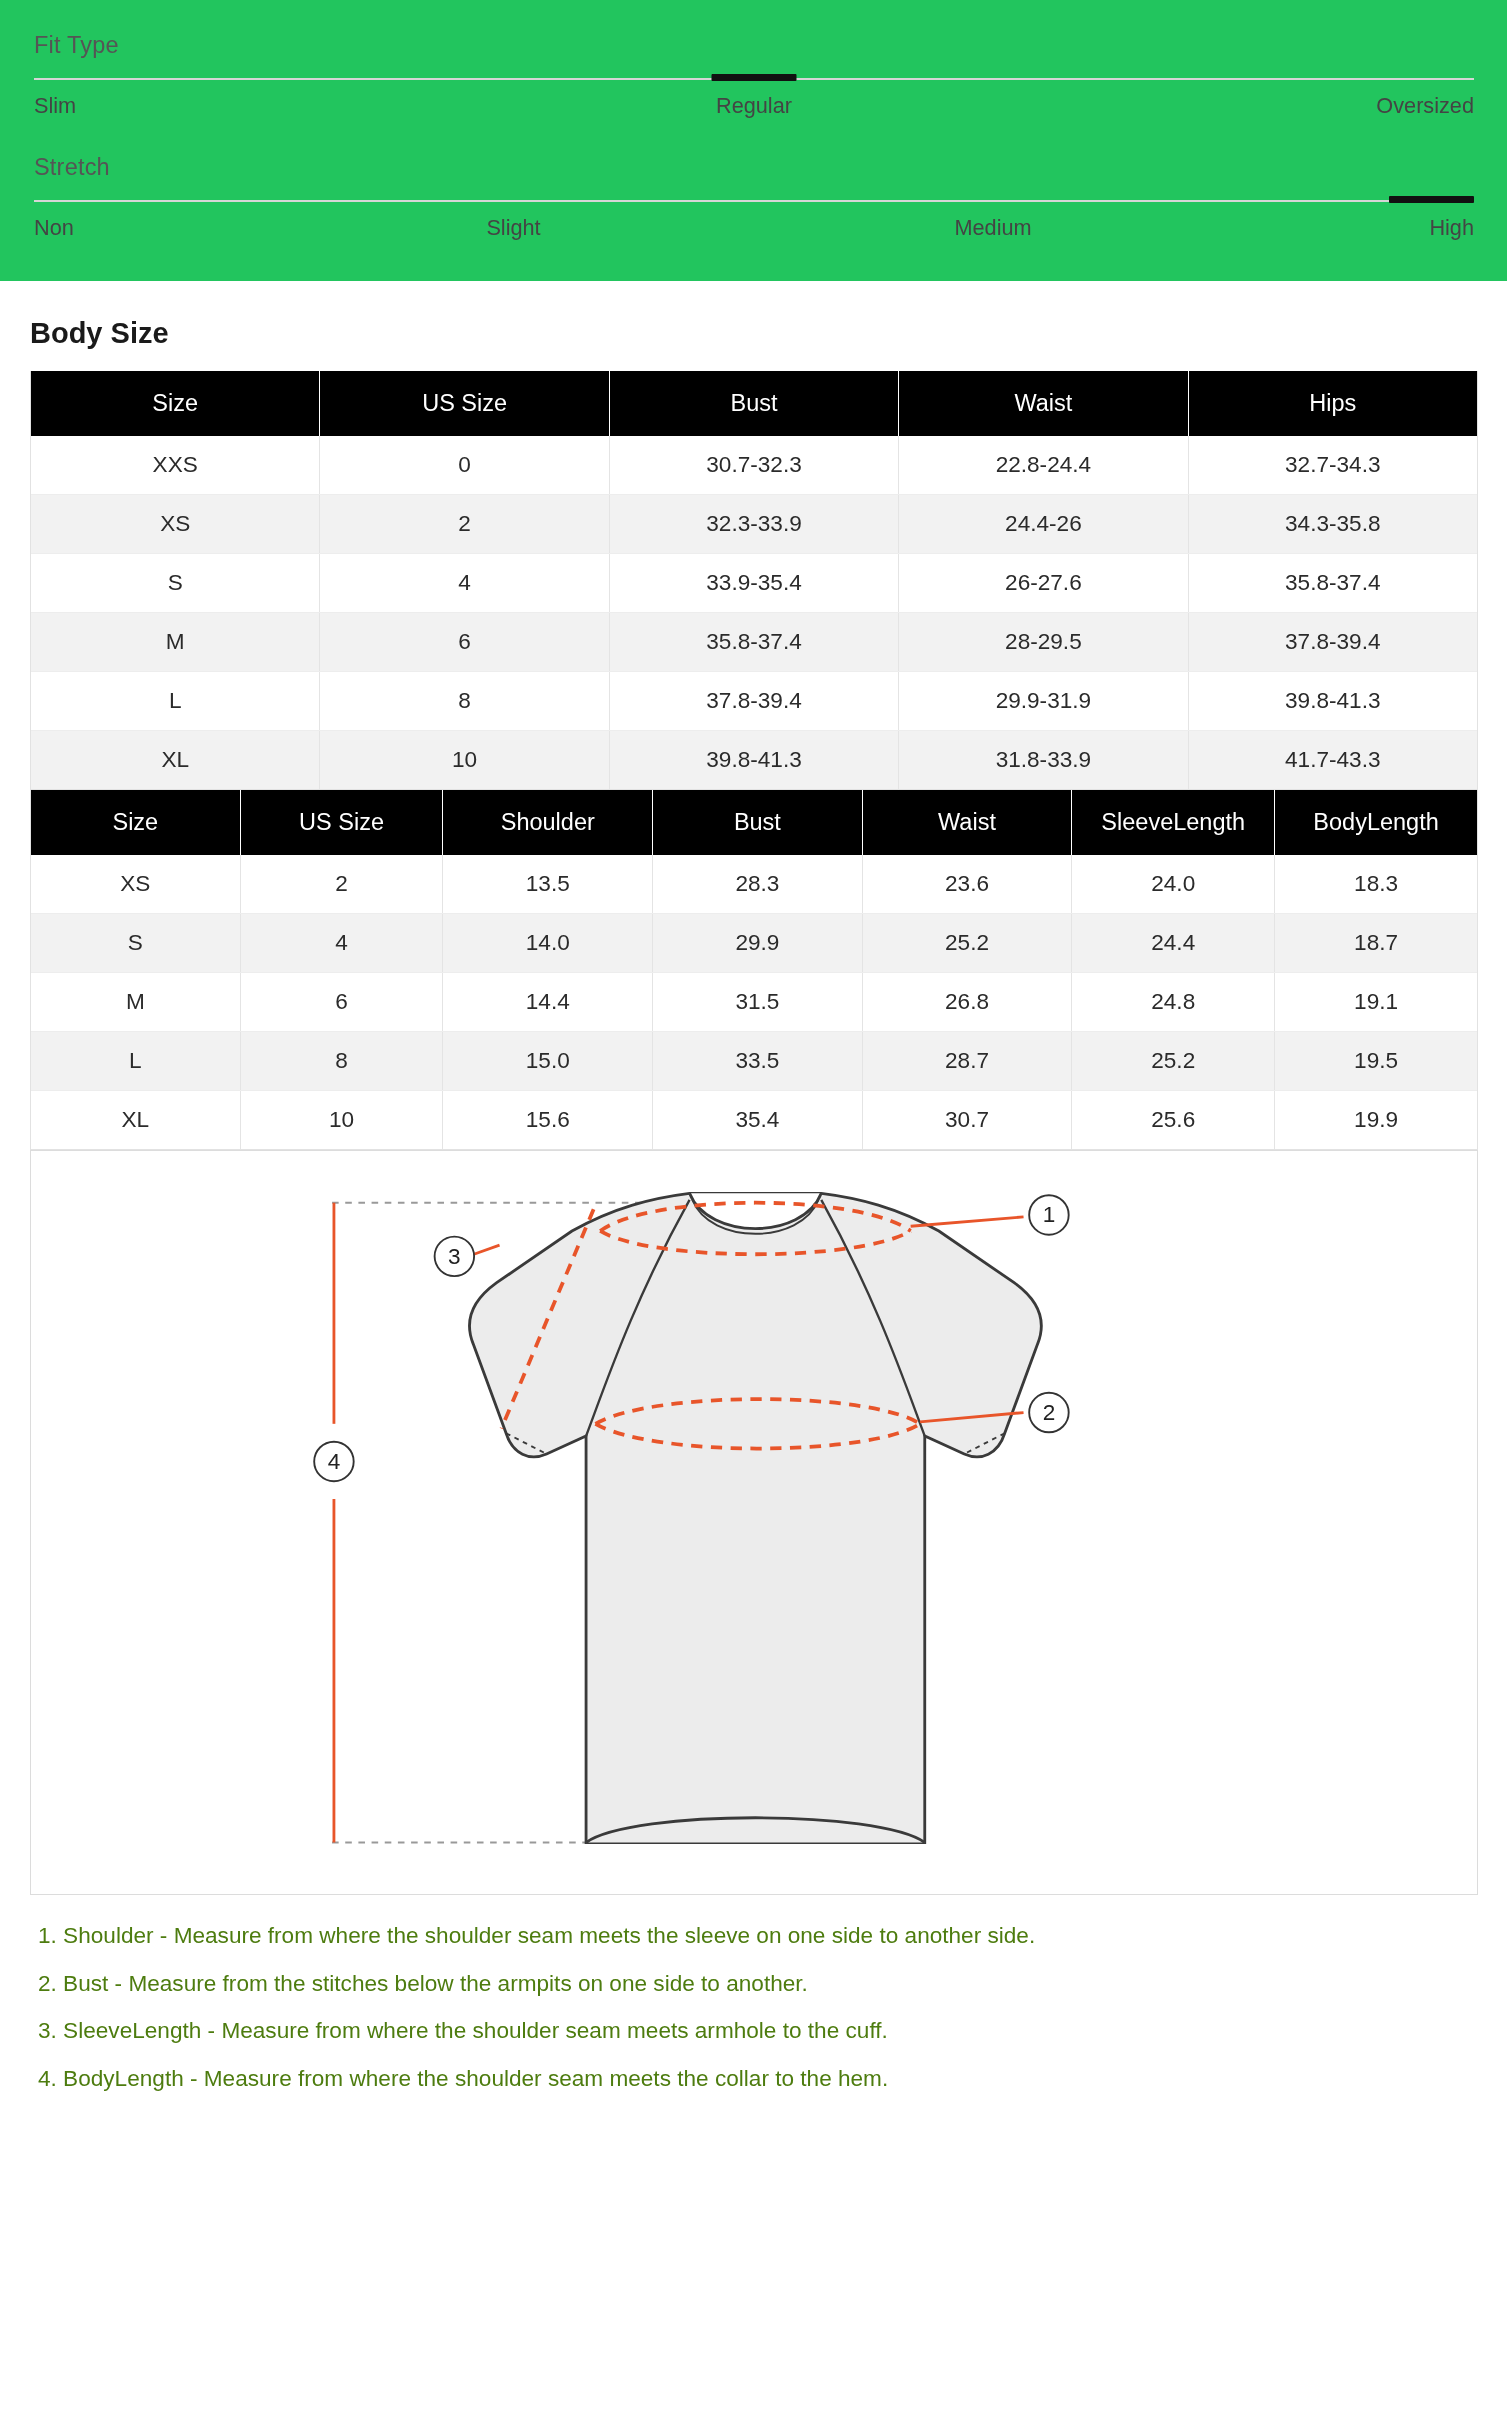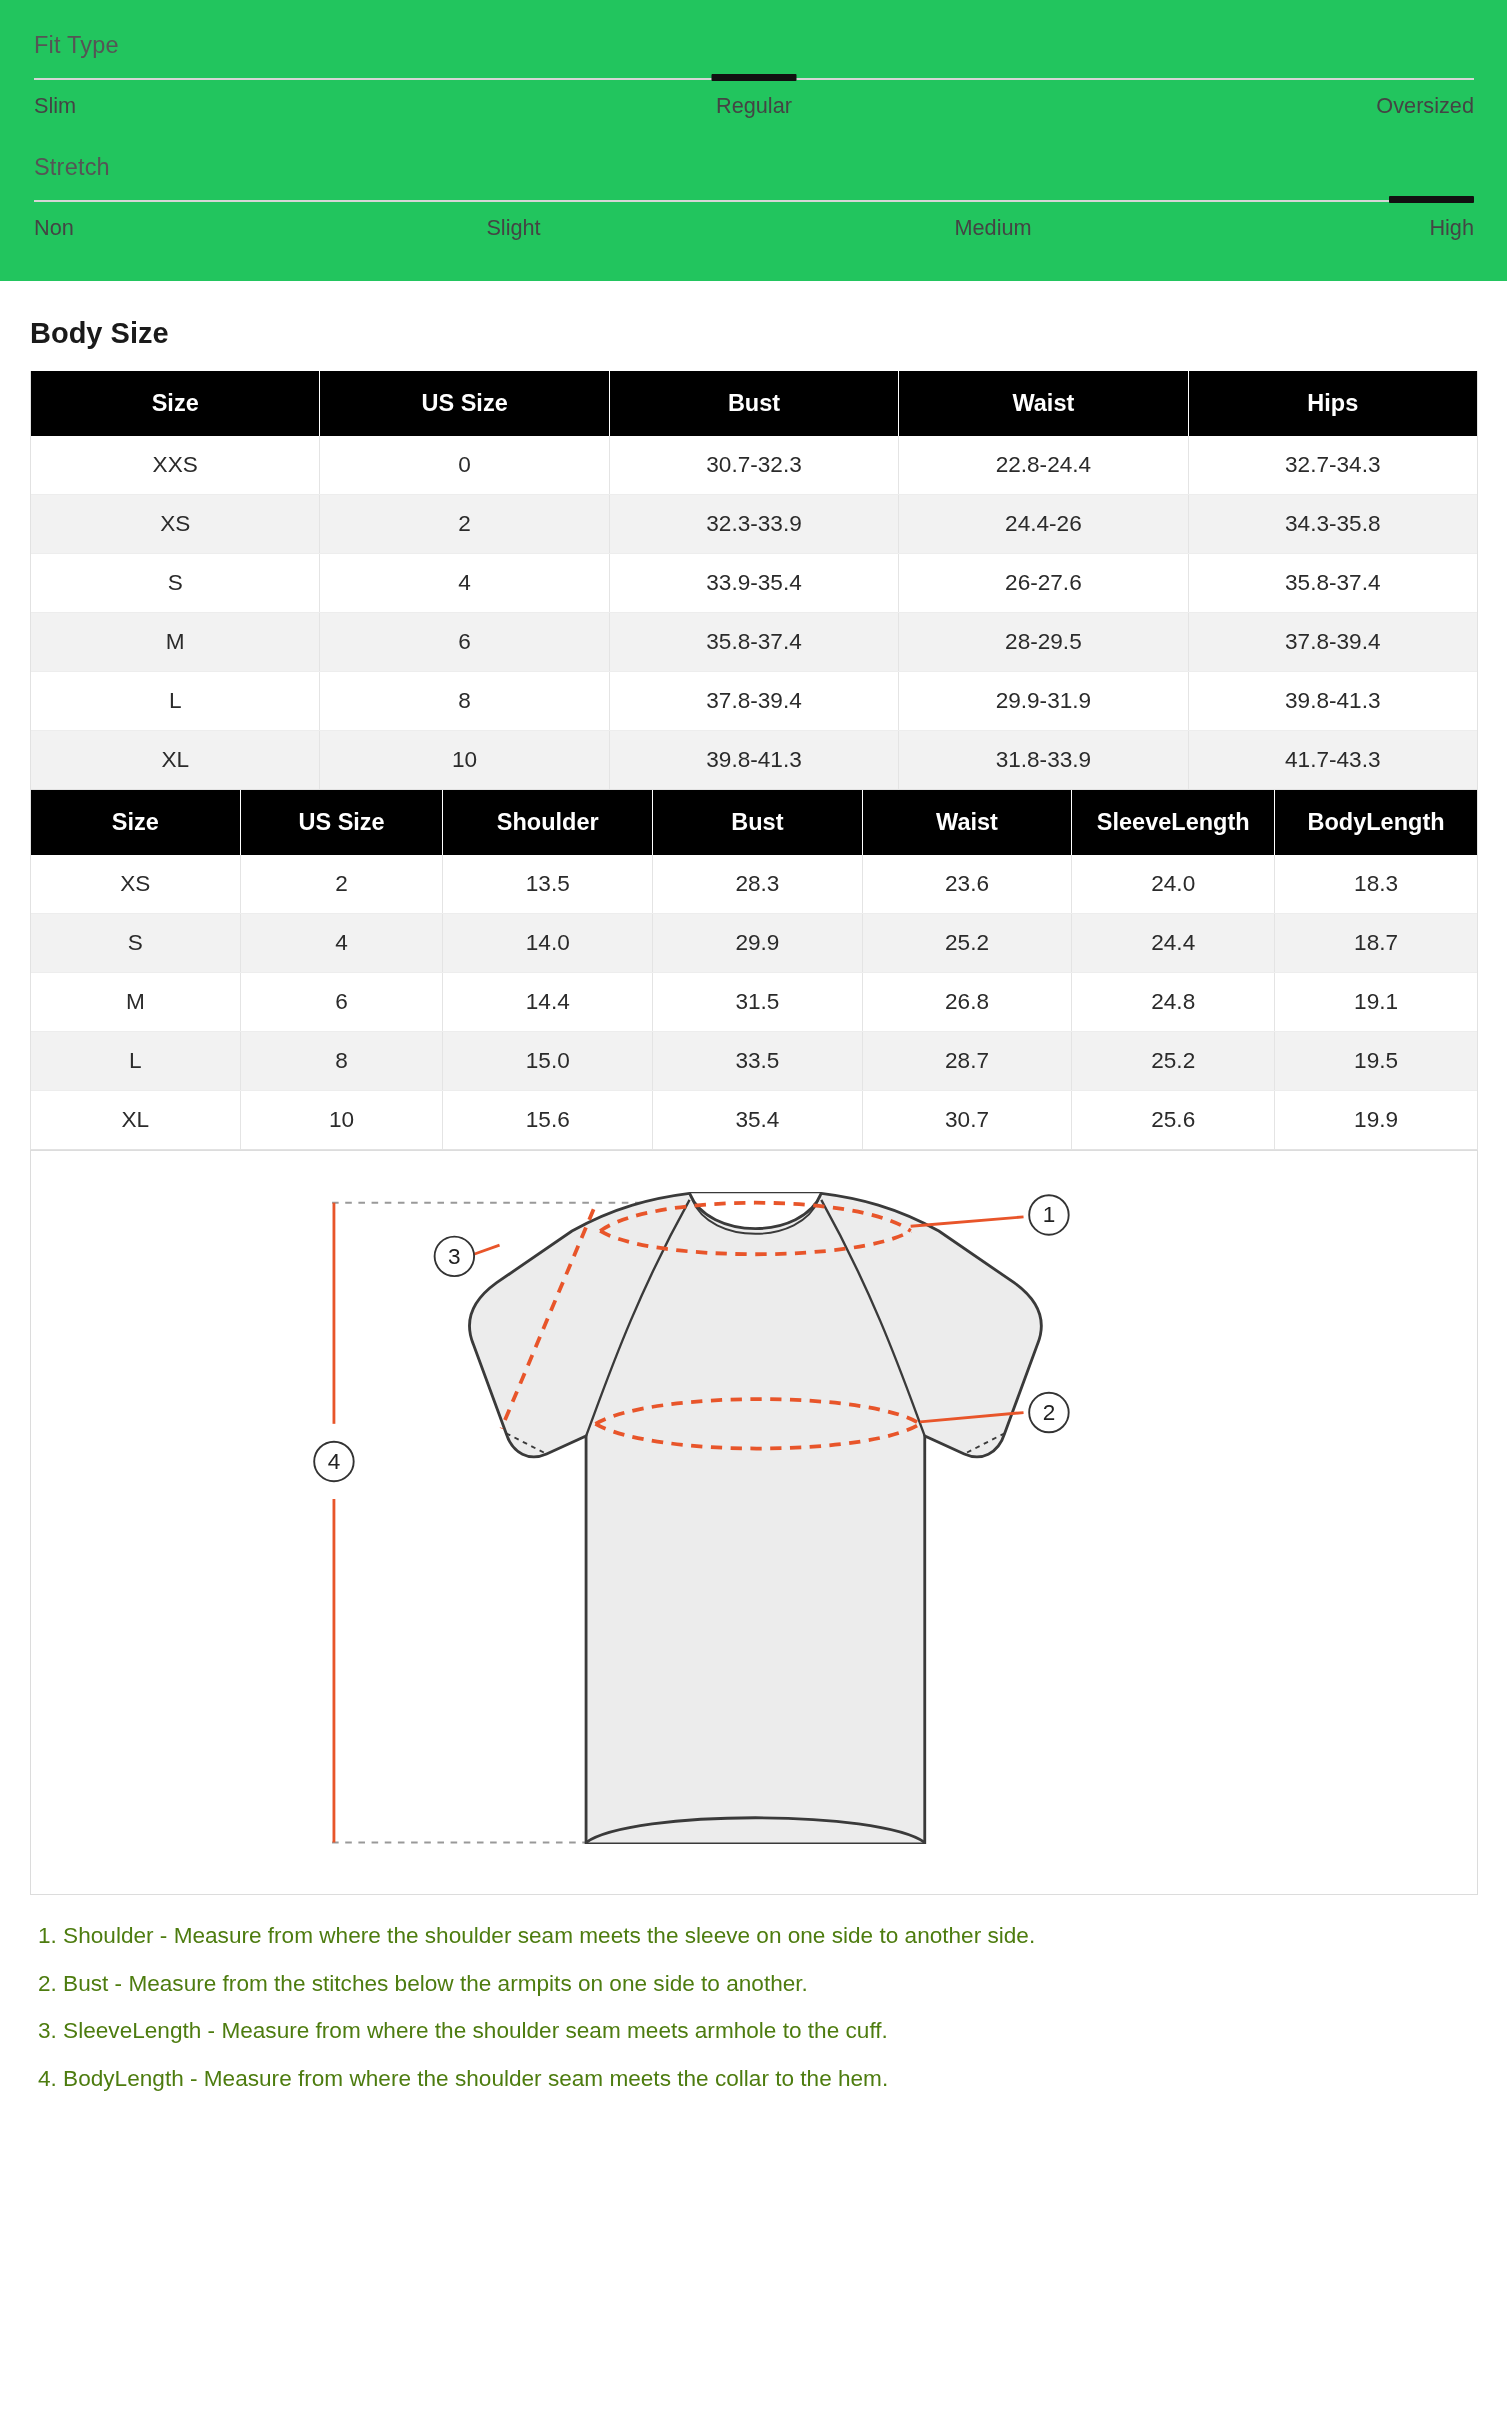--- a/index.html
+++ b/index.html
@@ -78,21 +78,21 @@
   }
   table {
     border-collapse: collapse;
     width: 100%;
     table-layout: fixed;
   }
   thead th {
     background: #000000;
     color: #ffffff;
     font-size: 23.5px;
-    font-weight: bold;
+    font-weight: normal;
     padding: 19px 5.6px;
     text-align: center;
     border-right: 0.9px solid #ffffff;
     line-height: 1.15;
   }
   thead th:last-child { border-right: none; }
   tbody td {
     font-size: 22.6px;
     color: #2b2b2b;
     text-align: center;

